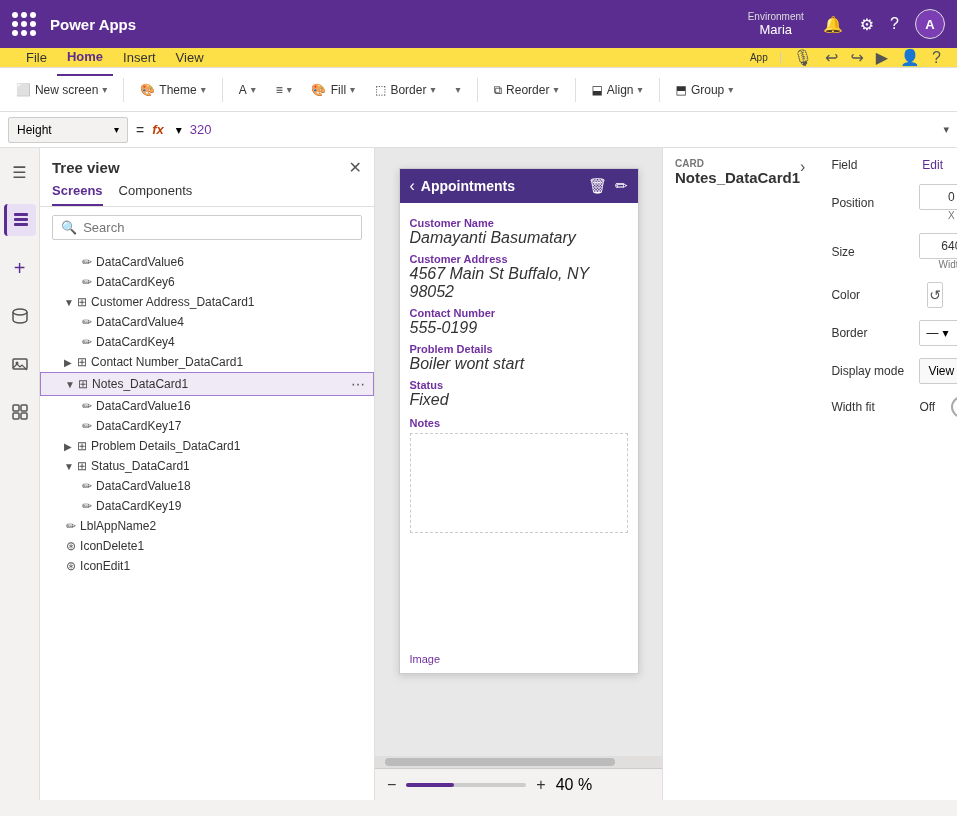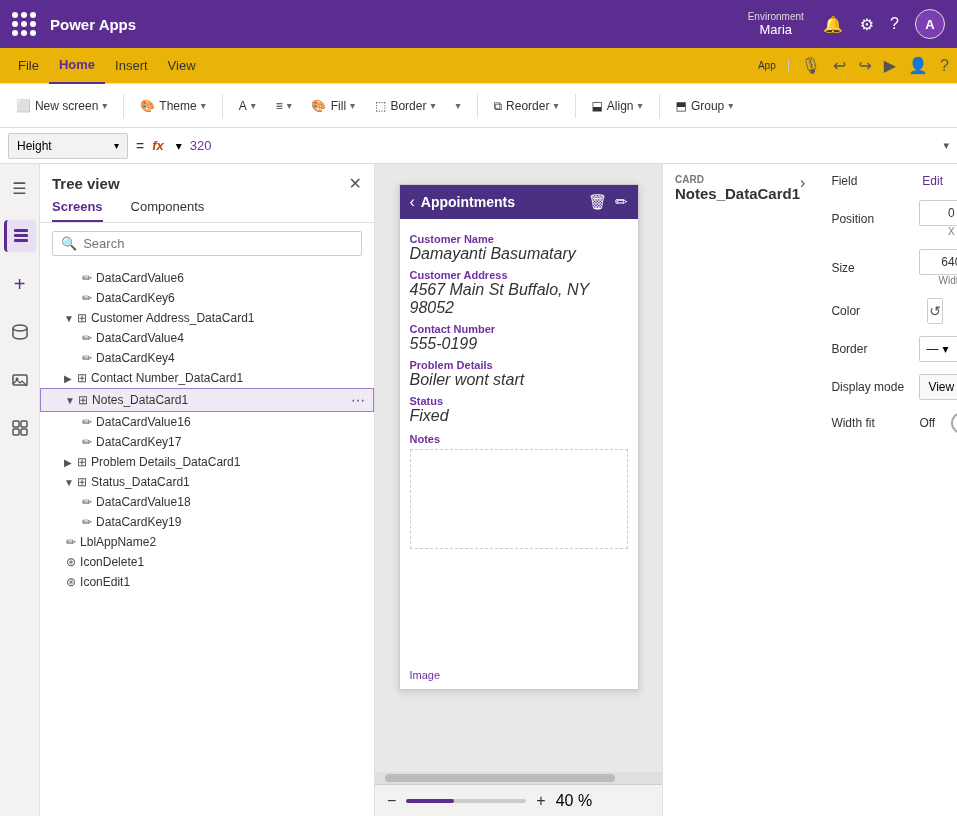--- a/index.html
+++ b/index.html
@@ -64,25 +64,25 @@
       background: #7b3fb3;
       border-radius: 50%;
       display: flex; align-items: center; justify-content: center;
       color: white; font-size: 13px; font-weight: 600;
       border: 1px solid #ddd;
       cursor: pointer;
     }
 
     
     .menu-bar {
-      background: #eab308;
-      height: 36px;
-      display: flex;
-      align-items: center;
-      padding: 0 8px;
+      background: #fde047;
+      height: 20px;
+      display: flex;
+      align-items: center;
+      padding: 0 16px;
       border-bottom: 1px solid #e1dfdd;
     }
     .menu-bar .menu-item {
       font-size: 13px;
       color: #333;
       padding: 0 10px;
       height: 36px;
       display: flex;
       align-items: center;
       cursor: pointer;
@@ -219,21 +219,21 @@
       color: #333;
     }
     .tree-close {
       cursor: pointer;
       font-size: 16px;
       color: #555;
     }
     .tree-tabs {
       display: flex;
       padding: 0 12px;
-      gap: 28px;
+      gap: 16px;
       border-bottom: 1px solid #e1dfdd;
     }
     .tree-tab {
       font-size: 13px;
       padding-bottom: 6px;
       cursor: pointer;
       color: #333;
     }
     .tree-tab.active {
       border-bottom: 2px solid #5c2d91;

